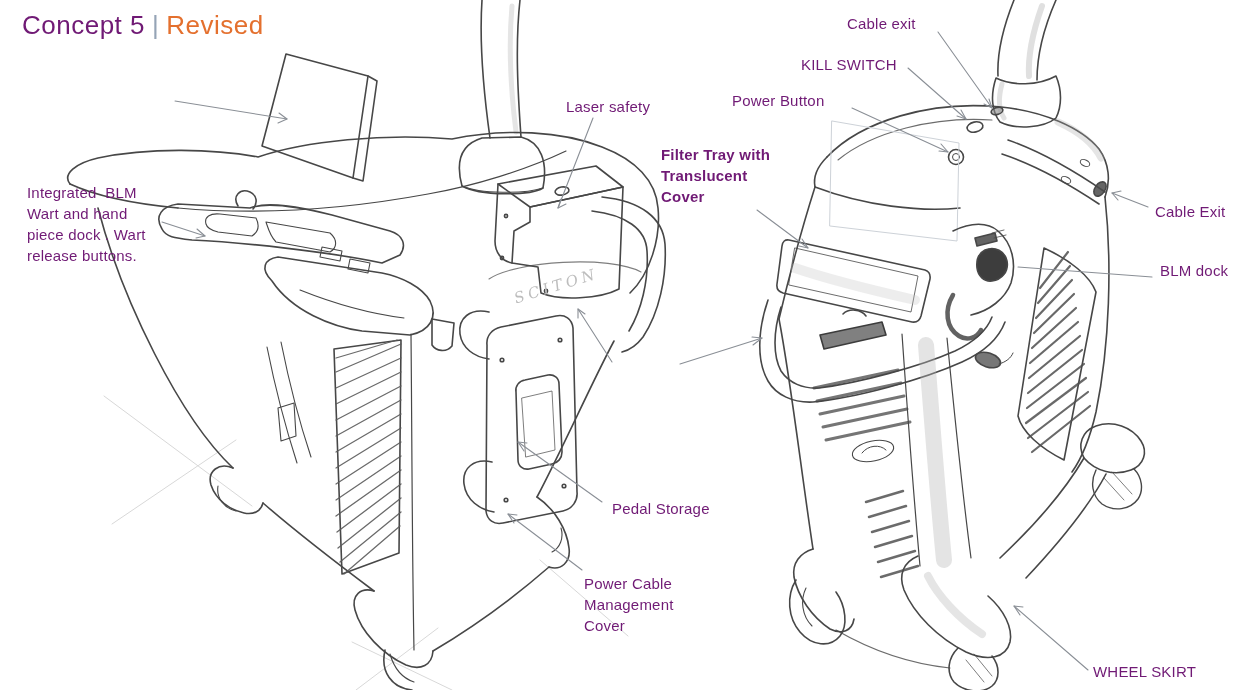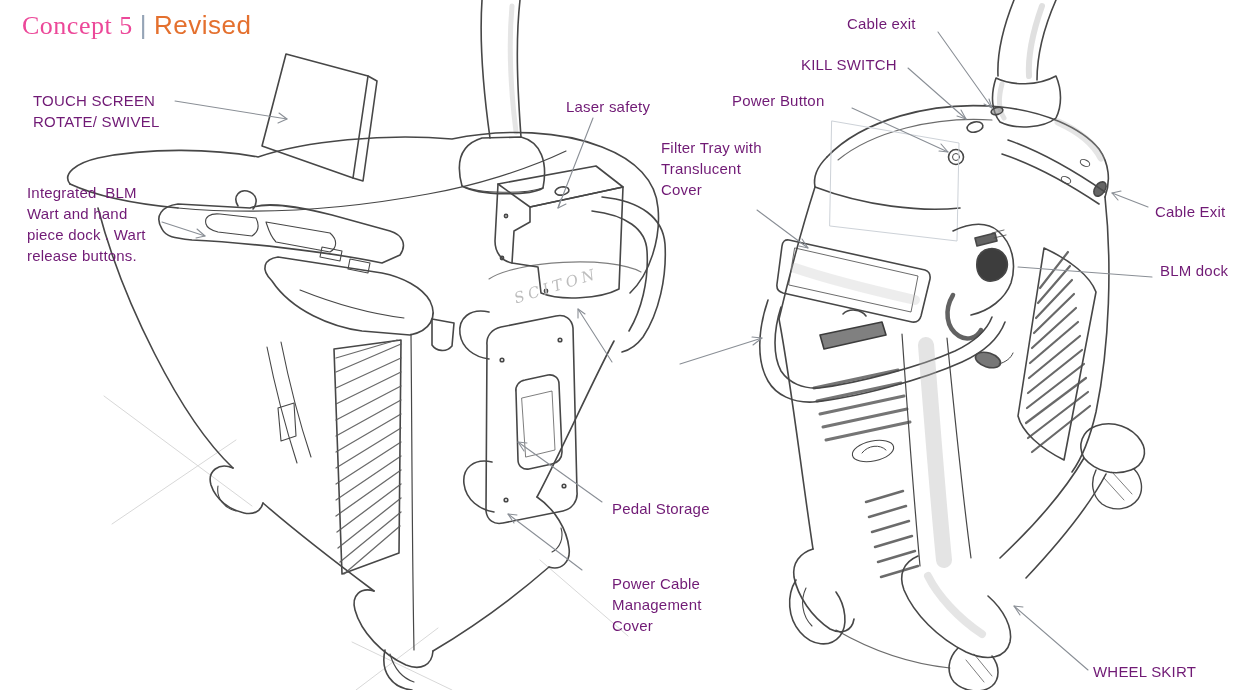--- a/index.html
+++ b/index.html
@@ -1,21 +1,21 @@
 <!DOCTYPE html>
 <html><head>
 <meta charset="utf-8">
 <style>
   html,body{margin:0;padding:0;background:#ffffff;}
   .canvas{
     position:relative;width:1247px;height:690px;background:#ffffff;overflow:hidden;
     font-family:"Liberation Sans", sans-serif;
   }
   .title{position:absolute;left:22px;top:10px;font-size:26px;letter-spacing:.5px;white-space:nowrap;}
-  .t-main{color:#ec4899;font-family:Liberation Serif, serif;}
+  .t-main{color:#701a75;}
   .t-sep{color:#95a4b6;margin:0 7px;}
   .t-acc{color:#e4702e;margin-top:8px;}
   .label{
     position:absolute;color:#701a75;font-size:15px;line-height:21px;
     white-space:pre-wrap;letter-spacing:.2px;
   }
   .sciton{
     position:absolute;left:512px;top:290px;color:#bdbdbd;font-size:15px;
     font-family:"DejaVu Serif", serif;font-style:italic;letter-spacing:4px;
     transform:rotate(-17deg);transform-origin:left top;
@@ -313,35 +313,33 @@
         <path d="M1088,670 L1014,606"></path>
           <path d="M1023,607 L1014,606 L1020,615"></path>
       </g>
     </g>
   </svg>
 
   <div class="title">
     <span class="t-main">Concept 5</span><span class="t-sep">|</span><span class="t-acc">Revised</span>
   </div>
 
-  <div class="label" style="left:33px;top:90px;">TOUCH SCREEN
-ROTATE/ SWIVEL</div>
   <div class="label" style="left:27px;top:182px;">Integrated  BLM
 Wart and hand
 piece dock . Wart
 release buttons.</div>
   <div class="label" style="left:566px;top:96px;">Laser safety</div>
   <div class="label" style="left:847px;top:13px;">Cable exit</div>
   <div class="label" style="left:801px;top:54px;">KILL SWITCH</div>
   <div class="label" style="left:732px;top:90px;">Power Button</div>
-  <div class="label" style="left:661px;top:137px;">Filter Tray with
+  <div class="label" style="left:661px;top:144px;font-weight:bold;">Filter Tray with
 Translucent
 Cover</div>
   <div class="label" style="left:1155px;top:201px;">Cable Exit</div>
   <div class="label" style="left:1160px;top:260px;">BLM dock</div>
   <div class="label" style="left:612px;top:498px;">Pedal Storage</div>
-  <div class="label" style="left:584px;top:573px;margin-left:28px;">Power Cable
+  <div class="label" style="left:584px;top:573px;">Power Cable
 Management
 Cover</div>
   <div class="label" style="left:1093px;top:661px;">WHEEL SKIRT</div>
 
   <div class="sciton">SCITON</div>
 </div>
 
 </body></html>

